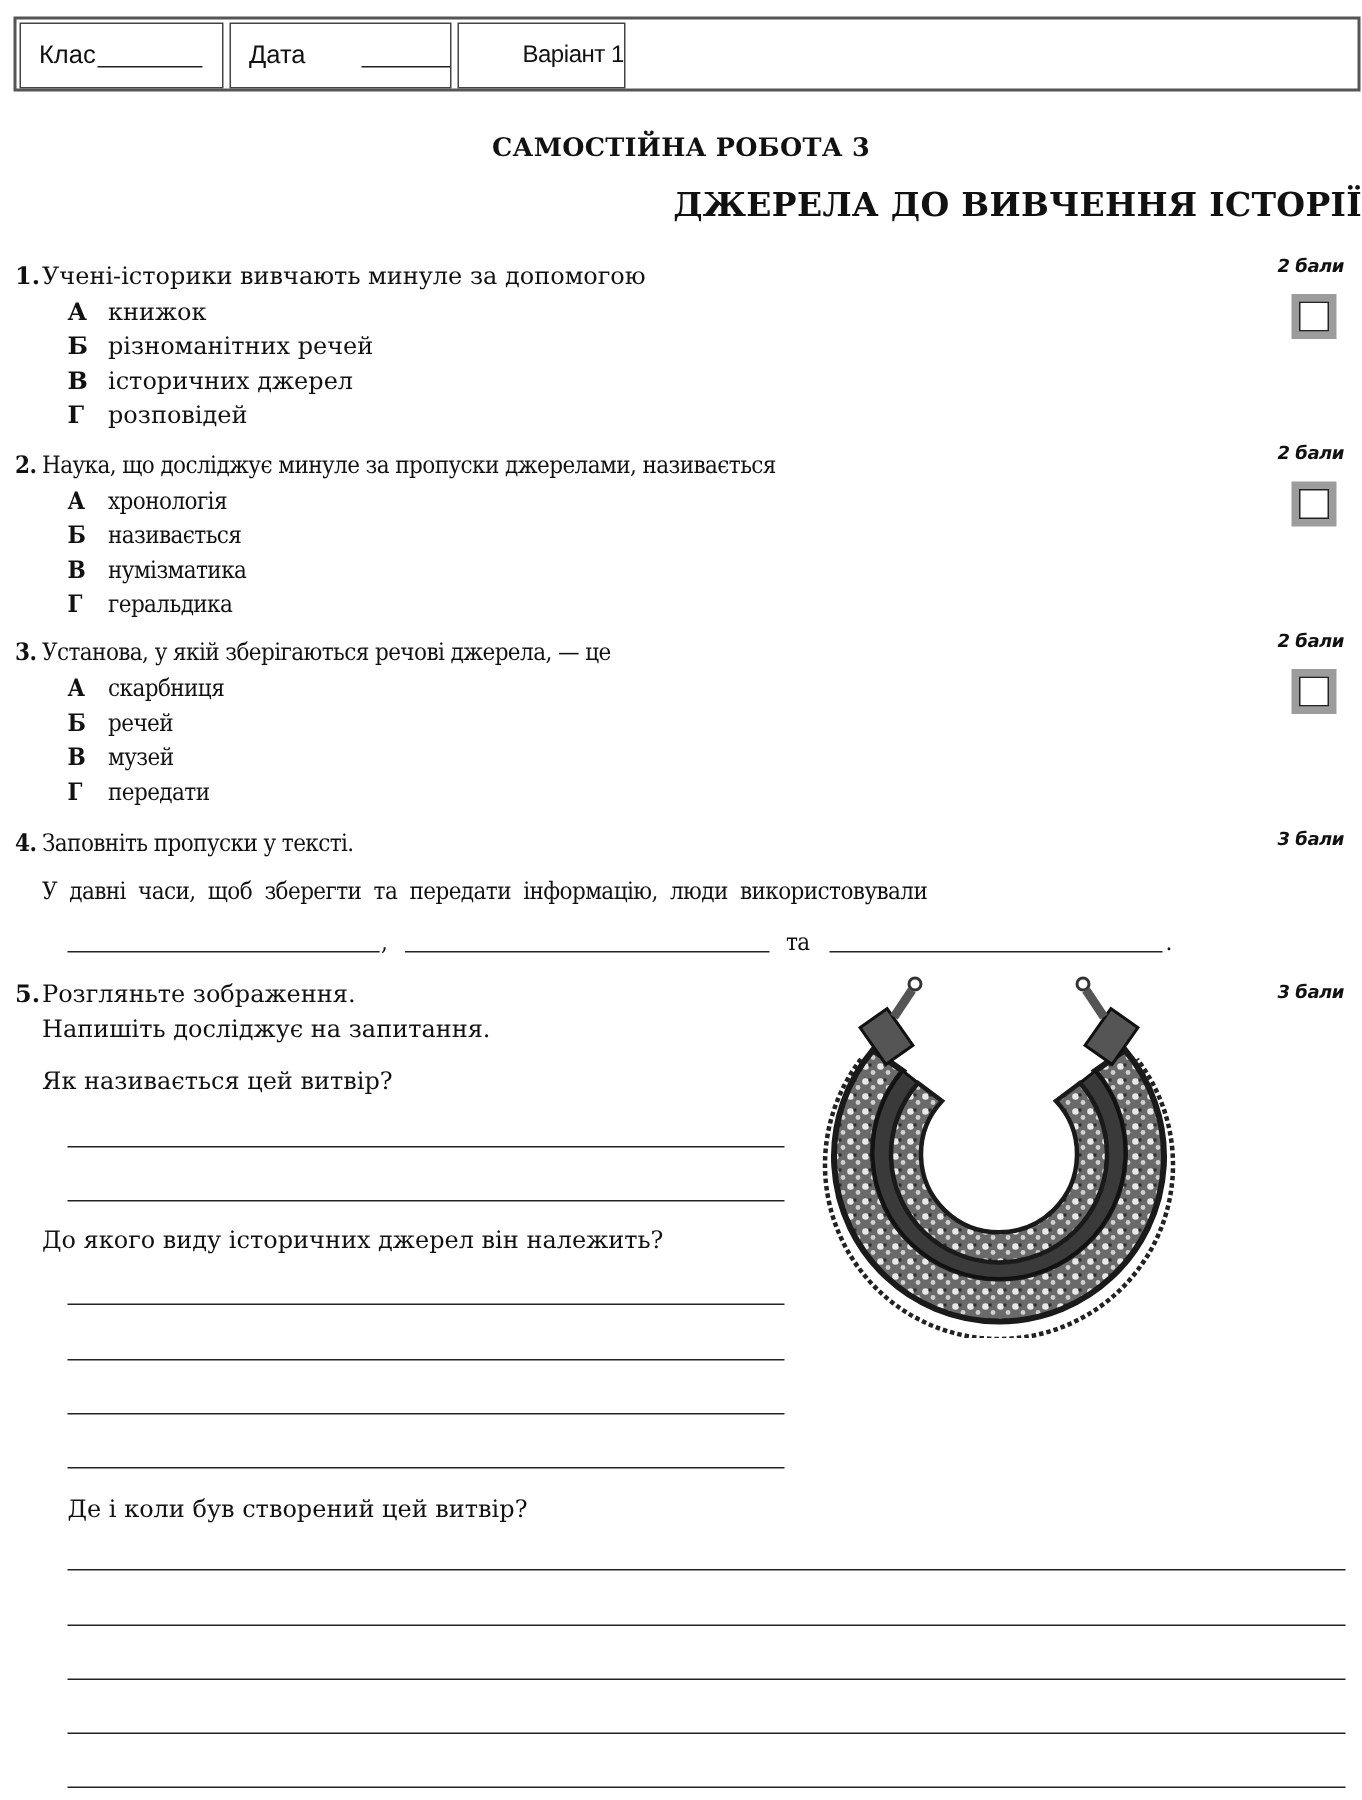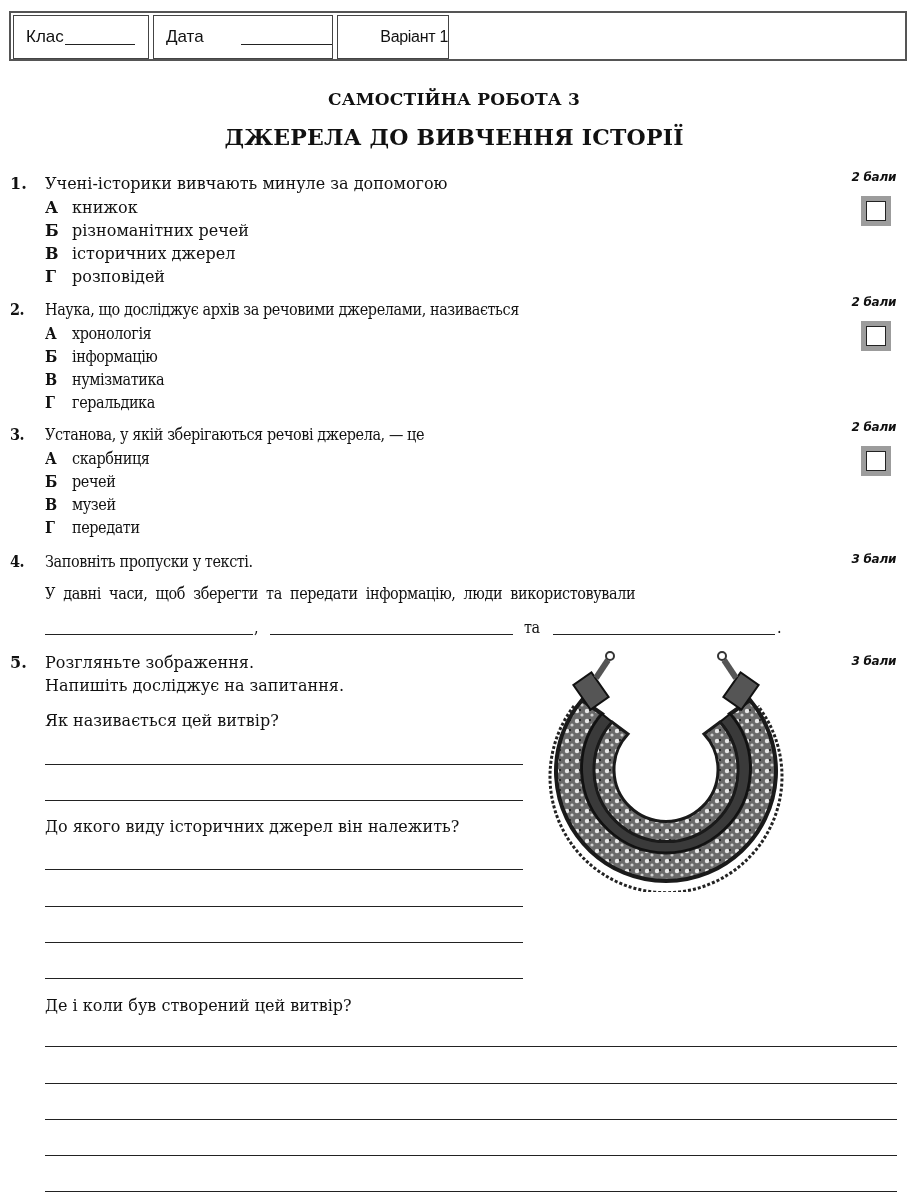--- a/index.html
+++ b/index.html
@@ -4,30 +4,30 @@
 <style>
   html, body { margin: 0; padding: 0; background: #ffffff; }
   body { width: 908px; height: 1200px; position: relative; overflow: hidden; color: #111; font-family: "DejaVu Serif", "Liberation Serif", serif; }
 
   
   .hdr { position: absolute; top: 11px; left: 9px; width: 898px; height: 50px; border: 2px solid #555; box-sizing: border-box; display: flex; padding: 2px; gap: 0; }
   .hcell { border: 1.5px solid #444; box-sizing: border-box; height: 44px; display: flex; align-items: center; padding-left: 12px; font-family: "Liberation Sans", "DejaVu Sans", sans-serif; font-size: 17px; color: #111; margin-right: 4px; }
   .hcell:last-child { margin-right: 0; justify-content: flex-end; }
   .hc1 { width: 136px; }
   .hc2 { width: 476px; }
-  .hc3 { width: 180px; gap: 36px; }
+  .hc3 { width: 148px; gap: 36px; }
   .hc4 { width: 112px; padding-left: 0; justify-content: center; font-size: 16px; letter-spacing: -0.3px; }
   .hline { display: inline-block; border-bottom: 1.5px solid #222; height: 14px; margin-left: 1px; }
 
   .subtitle { position: absolute; top: 89px; left: 0; width: 908px; text-align: center; font-weight: bold; font-size: 17px; letter-spacing: 0.2px; font-family: "DejaVu Serif", serif; }
-  .title { position: absolute; top: 124px; left: 0; width: 908px; text-align: center; font-weight: bold; font-size: 22px; letter-spacing: 0.2px; font-family: "DejaVu Serif", serif; }
+  .title { position: absolute; top: 124px; left: 0; width: 908px; text-align: right; font-weight: bold; font-size: 22px; letter-spacing: 0.2px; font-family: "DejaVu Serif", serif; }
 
   .q { position: absolute; left: 10px; font-size: 16px; line-height: 23px; }
   .qnum { position: absolute; left: 0; font-weight: bold; }
-  .qtext { position: absolute; left: 35px; white-space: nowrap; text-align: right; }
+  .qtext { position: absolute; left: 18px; white-space: nowrap; text-align: right; }
   .opt { position: absolute; left: 35px; white-space: nowrap; }
   .opt b { display: inline-block; width: 27px; font-weight: bold; }
 
   .pts { position: absolute; right: 12px; font-family: "DejaVu Sans", sans-serif; font-style: italic; font-weight: bold; font-size: 12px; letter-spacing: -0.3px; }
   .box { position: absolute; left: 861px; width: 30px; height: 30px; background: #9c9c9c; box-sizing: border-box; padding: 5px; }
   .box > div { width: 100%; height: 100%; background: #fff; border: 1.5px solid #222; box-sizing: border-box; }
 
   .cond { font-family: "DejaVu Serif", serif; font-stretch: condensed; letter-spacing: -0.4px; }
   .blank { position: absolute; border-bottom: 1.3px solid #222; height: 0; }
   .ansline { position: absolute; height: 0; border-bottom: 1.5px solid #222; }
@@ -62,23 +62,23 @@
   <div class="opt" style="top:70px"><b>В</b><span>історичних джерел</span></div>
   <div class="opt" style="top:93px"><b>Г</b><span>розповідей</span></div>
 </div>
 <div class="pts" style="top:170px">2 бали</div>
 <div class="box" style="top:196px">
     <div></div>
   </div>
 
 <div class="q cond" style="top:298px">
   <span class="qnum">2.</span>
-  <span class="qtext">Наука, що досліджує архів за речовими джерелами, називається</span>
+  <span class="qtext">Наука, що досліджує минуле за пропуски джерелами, називається</span>
   <div class="opt" style="top:24px"><b>А</b><span>хронологія</span></div>
-  <div class="opt" style="top:47px"><b>Б</b><span>інформацію</span></div>
+  <div class="opt" style="top:47px"><b>Б</b><span>називається</span></div>
   <div class="opt" style="top:70px"><b>В</b><span>нумізматика</span></div>
   <div class="opt" style="top:93px"><b>Г</b><span>геральдика</span></div>
 </div>
 <div class="pts" style="top:295px">2 бали</div>
 <div class="box" style="top:321px">
     <div></div>
   </div>
 
 <div class="q cond" style="top:423px">
   <span class="qnum">3.</span>

